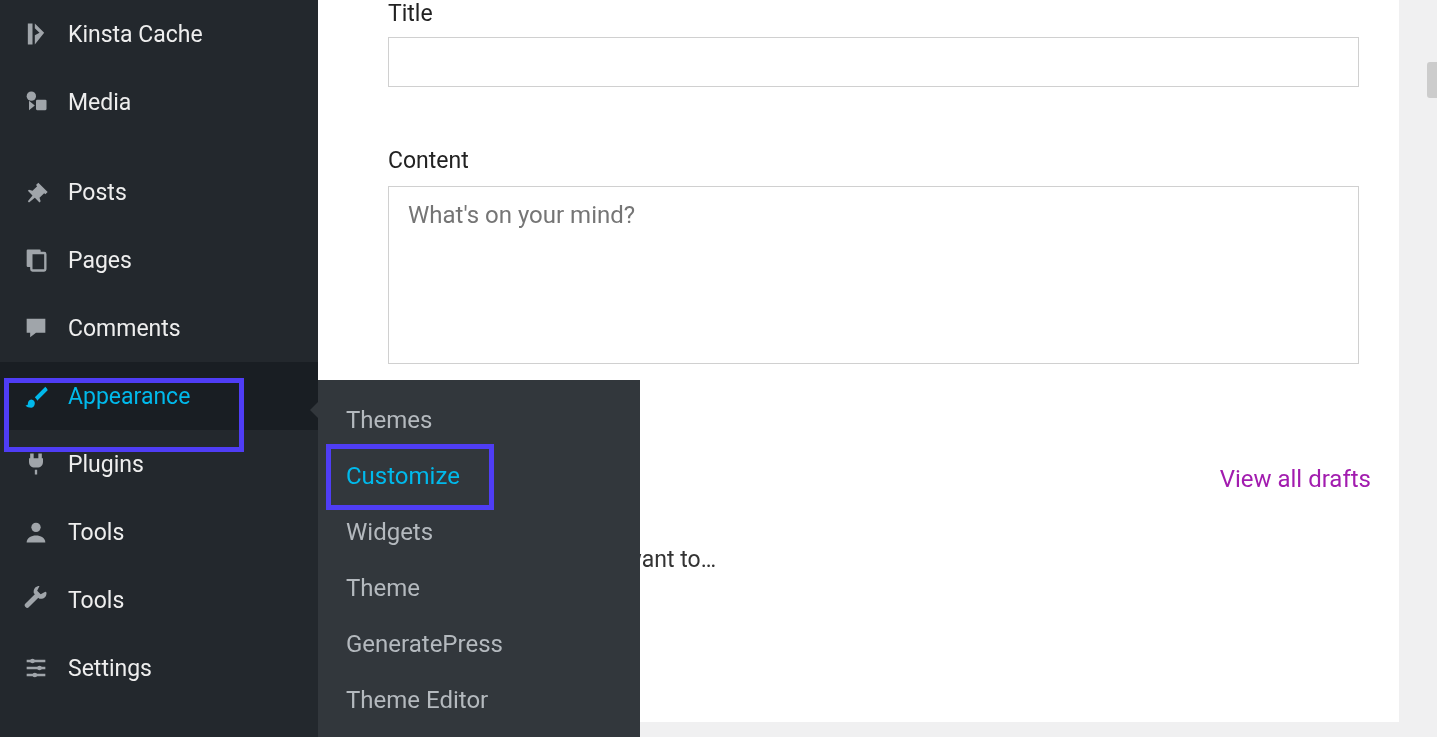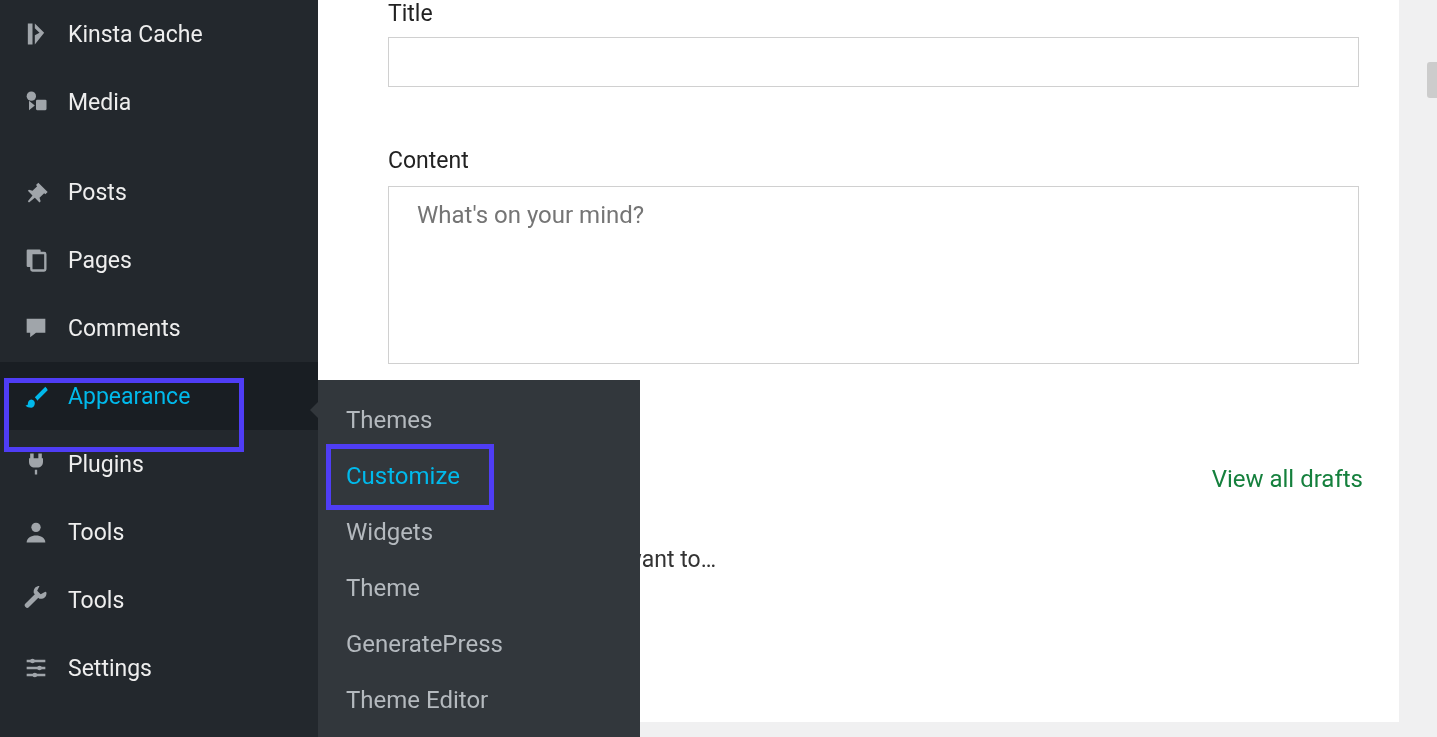--- a/index.html
+++ b/index.html
@@ -133,21 +133,21 @@
   font-size: 23px;
   color: #222;
   margin-top: 60px;
   margin-bottom: 12px;
 }
 
 .content-textarea {
   width: 100%;
   height: 178px;
   border: 1px solid #d0d0d0;
-  padding: 14px 28px;
+  padding: 14px 19px;
   font-size: 24px;
   color: #777;
   background: #fff;
   resize: none;
   font-family: inherit;
 }
 
 .save-btn {
   margin-top: 26px;
   background: #0085ba;
@@ -162,23 +162,23 @@
 
 .drafts-section {
   position: absolute;
   left: 390px;
   top: 455px;
   right: 66px;
 }
 
 .view-all-drafts {
   position: absolute;
-  right: 8px;
+  right: 0;
   top: 10px;
-  color: #15803d;
+  color: #a21caf;
   font-size: 24px;
   text-decoration: none;
 }
 
 .draft-row {
   margin-top: 56px;
   display: flex;
   align-items: baseline;
   gap: 10px;
 }

